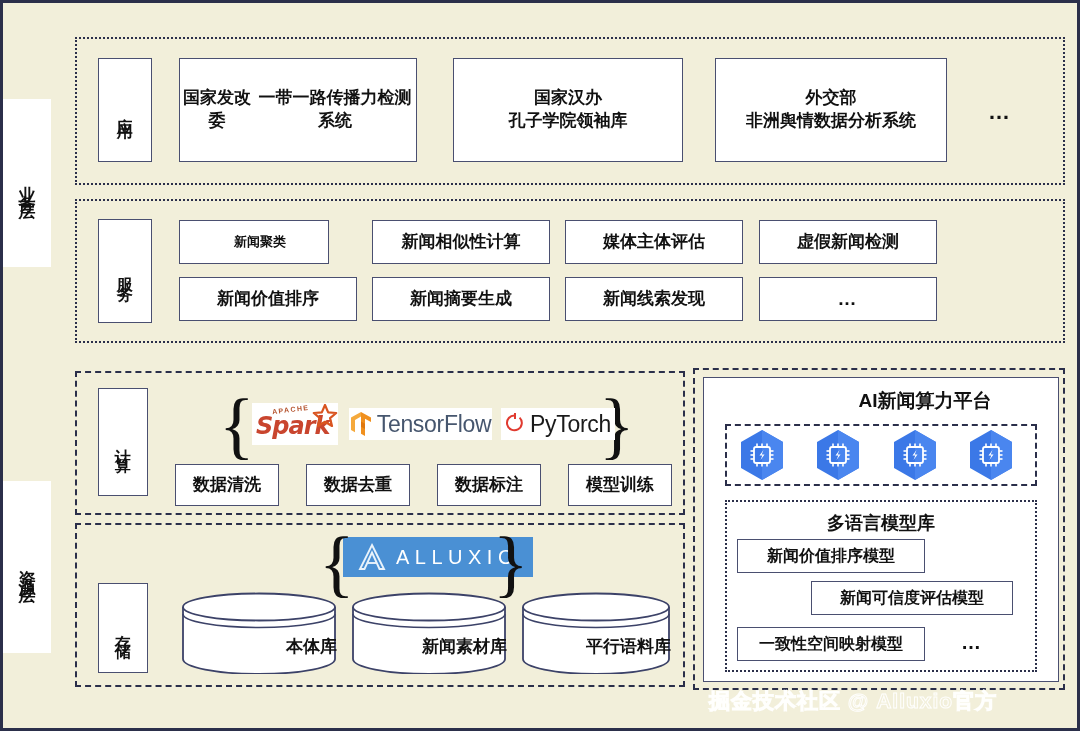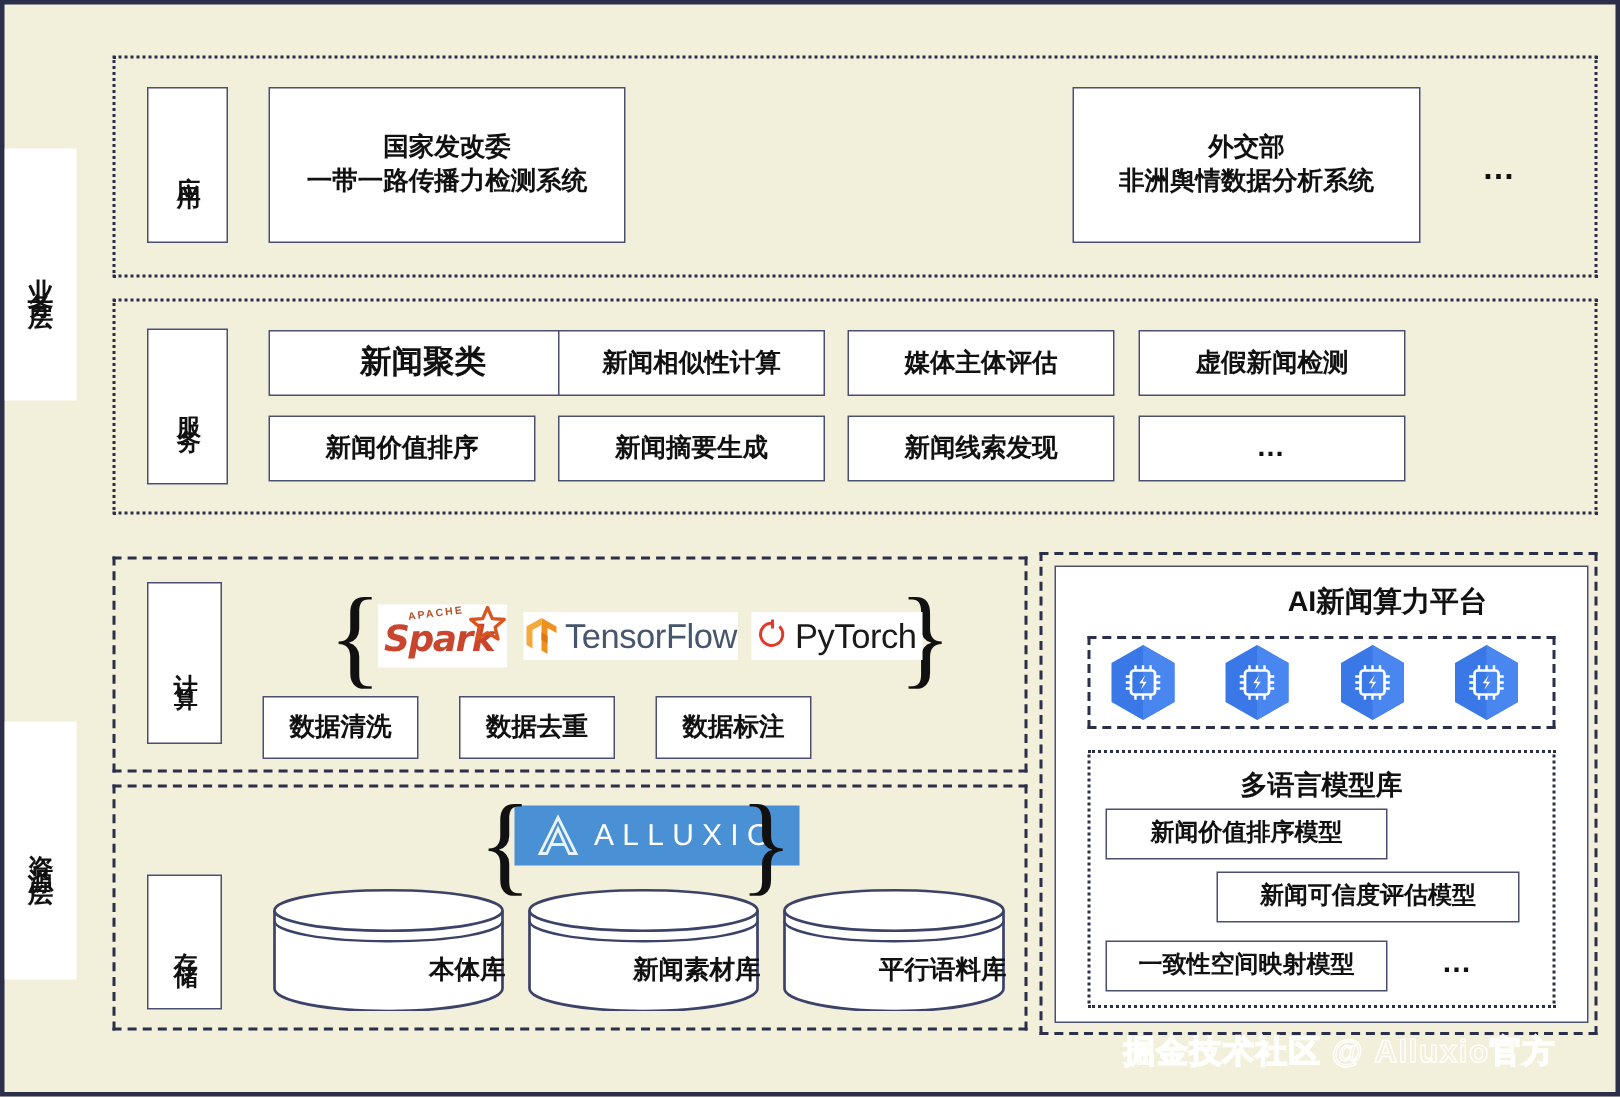--- a/index.html
+++ b/index.html
@@ -119,57 +119,61 @@
   }
 
   
   #watermark{
     position:absolute;left:706px;top:684px;
     font-size:21px;font-weight:bold;
     color:transparent;
     -webkit-text-stroke:1px rgba(255,255,255,.95);
     letter-spacing:1px;
     white-space:nowrap;
-    z-index:30;pointer-events:none;margin-left:40px;
+    z-index:30;pointer-events:none;
   }
 </style>
 </head>
 <body>
 
 <div class="stage">
 
   <div class="layer-tab" id="tab-business">
     <span>业务层</span>
   </div>
   <div class="layer-tab" id="tab-resource">
     <span>资源层</span>
   </div>
 
   <div class="dotted-box" style="left:72px;top:34px;width:990px;height:148px;"></div>
 
   <div class="sbox vbox" style="left:95px;top:55px;width:54px;height:104px;font-size:16px;">应用</div>
 
-  <div class="sbox" style="left:176px;top:55px;width:238px;height:104px;font-size:17px;flex-direction:column;">
+  <div class="sbox" style="left:176px;top:55px;width:238px;height:104px;font-size:17px;">
     <div>国家发改委</div>
     <div>一带一路传播力检测系统</div>
   </div>
 
+  <div class="sbox" style="left:450px;top:55px;width:230px;height:104px;font-size:17px;flex-direction:column;">
+    <div>国家汉办</div>
+    <div>孔子学院领袖库</div>
+  </div>
 
   <div class="sbox" style="left:712px;top:55px;width:232px;height:104px;font-size:17px;flex-direction:column;">
     <div>外交部</div>
     <div>非洲舆情数据分析系统</div>
   </div>
 
   <div class="ellipsis" style="left:985px;top:96px;font-size:22px;">…</div>
 
   <div class="dotted-box" style="left:72px;top:196px;width:990px;height:144px;"></div>
 
   <div class="sbox vbox" style="left:95px;top:216px;width:54px;height:104px;font-size:16px;">服务</div>
 
-  <div class="sbox" style="left:176px;top:217px;width:194px;height:44px;font-size:21px;padding-left:12px;">新闻聚类</div>
+  <div class="sbox" style="left:176px;top:217px;width:150px;height:44px;font-size:13px;padding-left:12px;">新闻聚类</div>
   <div class="sbox" style="left:369px;top:217px;width:178px;height:44px;font-size:17px;">新闻相似性计算</div>
   <div class="sbox" style="left:562px;top:217px;width:178px;height:44px;font-size:17px;">媒体主体评估</div>
   <div class="sbox" style="left:756px;top:217px;width:178px;height:44px;font-size:17px;">虚假新闻检测</div>
 
   <div class="sbox" style="left:176px;top:274px;width:178px;height:44px;font-size:17px;">新闻价值排序</div>
   <div class="sbox" style="left:369px;top:274px;width:178px;height:44px;font-size:17px;">新闻摘要生成</div>
   <div class="sbox" style="left:562px;top:274px;width:178px;height:44px;font-size:17px;">新闻线索发现</div>
   <div class="sbox" style="left:756px;top:274px;width:178px;height:44px;font-size:19px;letter-spacing:2px;">…</div>
 
   <div class="dashed-box" style="left:72px;top:368px;width:610px;height:144px;"></div>
@@ -202,20 +206,21 @@
     <svg width="20" height="24" viewBox="0 0 20 24">
       <path d="M10 3.5 A7.4 7.4 0 1 0 14.6 5.6" fill="none" stroke="#e03a2f" stroke-width="2"></path>
       <line x1="10" y1="1" x2="10" y2="7" stroke="#e03a2f" stroke-width="2"></line>
     </svg>
     <span class="pt-text">PyTorch</span>
   </div>
 
   <div class="sbox" style="left:172px;top:461px;width:104px;height:42px;font-size:17px;">数据清洗</div>
   <div class="sbox" style="left:303px;top:461px;width:104px;height:42px;font-size:17px;">数据去重</div>
   <div class="sbox" style="left:434px;top:461px;width:104px;height:42px;font-size:17px;">数据标注</div>
+  <div class="sbox" style="left:565px;top:461px;width:104px;height:42px;font-size:17px;">模型训练</div>
 
   <div class="dashed-box" style="left:72px;top:520px;width:610px;height:164px;"></div>
 
   <div class="brace" style="left:316px;top:523px;z-index:9;">{</div>
   <div class="brace" style="left:490px;top:523px;z-index:9;">}</div>
   <div id="alluxio-logo" style="left:340px;top:534px;height:40px;z-index:8;">
     <svg width="30" height="30" viewBox="0 0 30 30">
       <path d="M15 3 L27 27 L22.5 27 L15 10.5 L7.5 27 L3 27 Z" fill="none" stroke="#e9f3fb" stroke-width="1.9"></path>
       <line x1="10.5" y1="21" x2="19.5" y2="21" stroke="#e9f3fb" stroke-width="1.9"></line>
     </svg>

